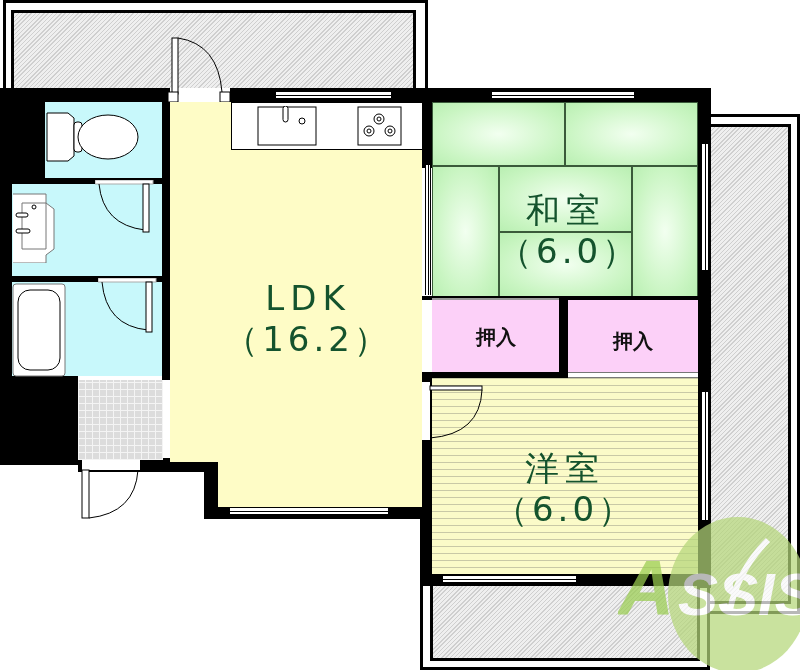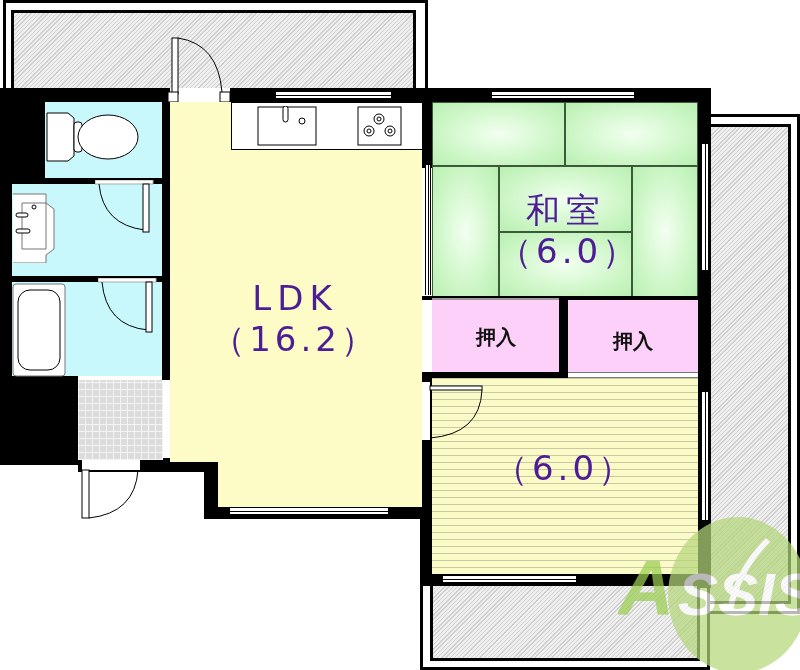--- a/index.html
+++ b/index.html
@@ -26,21 +26,21 @@
   .tile {
     background-color:#dcdcdc;
     background-image:
       repeating-linear-gradient(90deg, #f4f4f4 0 1px, transparent 1px 7px),
       repeating-linear-gradient(0deg, #f4f4f4 0 1px, transparent 1px 7px);
   }
   .window { background:#fff; border-top:1px solid #000; border-bottom:1px solid #000; }
   .window::after { content:""; position:absolute; left:0; right:0; top:50%; border-top:1px solid #000; }
   .vwindow { background:#fff; border-left:1px solid #000; border-right:1px solid #000; }
   .vwindow::after { content:""; position:absolute; top:0; bottom:0; left:50%; border-left:1px solid #000; }
-  .room-label { position:absolute; text-align:center; color:#4c1d95; font-family:"DejaVu Sans", sans-serif; line-height:1.2; }
+  .room-label { position:absolute; text-align:center; color:#14532d; font-family:"DejaVu Sans", sans-serif; line-height:1.2; }
   .room-name { font-size:34px; letter-spacing:6px; }
   .room-size { font-size:34px; letter-spacing:4px; }
   .closet-label { font-size:20px; font-weight:bold; color:#111; }
   .watermark { position:absolute; }
 </style>
 </head>
 <body>
 
 <div class="abs balcony-frame" style="left:3px; top:0px; width:425px; height:92px; border-bottom:none;"></div>
 <div class="abs hatch balcony-inner" style="left:11px; top:10px; width:405px; height:82px; border-bottom:none;"></div>
@@ -118,21 +118,21 @@
 <div class="abs" style="left:80px; top:458px; width:65px; height:62px;">
   <svg width="65" height="62" viewBox="0 0 65 62">
     <rect x="2" y="2" width="58" height="10" fill="#fff"></rect>
     <rect x="2" y="12" width="7" height="48" fill="#fff" stroke="#000"></rect>
     <path d="M9 60 Q55 55 58 12" fill="none" stroke="#000"></path>
   </svg>
 </div>
 
 <div class="abs ldk" style="left:170px; top:102px; width:252px; height:360px;"></div>
 <div class="abs ldk" style="left:218px; top:455px; width:204px; height:52px;"></div>
-<div class="room-label" style="left:200px; top:278px; width:190px;">
+<div class="room-label" style="left:213px; top:278px; width:190px;">
   <div class="room-name">LDK</div>
   <div class="room-size">（16.2）</div>
 </div>
 
 <div class="abs" style="left:231px; top:102px; width:194px; height:48px; background:#fff; border:1px solid #000;"></div>
 <div class="abs" style="left:257px; top:106px; width:60px; height:40px;">
   <svg width="60" height="40" viewBox="0 0 60 40">
     <rect x="1" y="1" width="58" height="38" fill="#fff" stroke="#000"></rect>
     <rect x="26" y="0" width="5" height="16" rx="2.5" fill="#fff" stroke="#000"></rect>
     <circle cx="45" cy="15" r="3" fill="#fff" stroke="#000"></circle>
@@ -187,20 +187,21 @@
 </div>
 <div class="abs wall" style="left:559px; top:296px; width:9px; height:82px;"></div>
 <div class="abs closet" style="left:568px; top:300px; width:130px; height:72px;">
   <div class="closet-label" style="position:absolute; left:0; right:0; top:28px; text-align:center;">押入</div>
 </div>
 <div class="abs wall" style="left:422px; top:372px; width:146px; height:8px;"></div>
 <div class="abs" style="left:568px; top:372px; width:130px; height:6px; background:#fff; border-top:1px solid #777; border-bottom:1px solid #777;"></div>
 
 <div class="abs western" style="left:432px; top:378px; width:266px; height:196px;"></div>
 <div class="room-label" style="left:480px; top:448px; width:170px;">
+  <div class="room-name">洋室</div>
   <div class="room-size">（6.0）</div>
 </div>
 <div class="abs" style="left:420px; top:382px; width:65px; height:60px;">
   <svg width="65" height="60" viewBox="0 0 65 60">
     <rect x="2" y="0" width="8" height="58" fill="#fff"></rect>
     <rect x="10" y="4" width="52" height="4" fill="#fff" stroke="#000"></rect>
     <path d="M62 8 Q60 52 10 56" fill="none" stroke="#000"></path>
   </svg>
 </div>
 <div class="abs vwindow" style="left:701px; top:392px; width:8px; height:128px;"></div>

